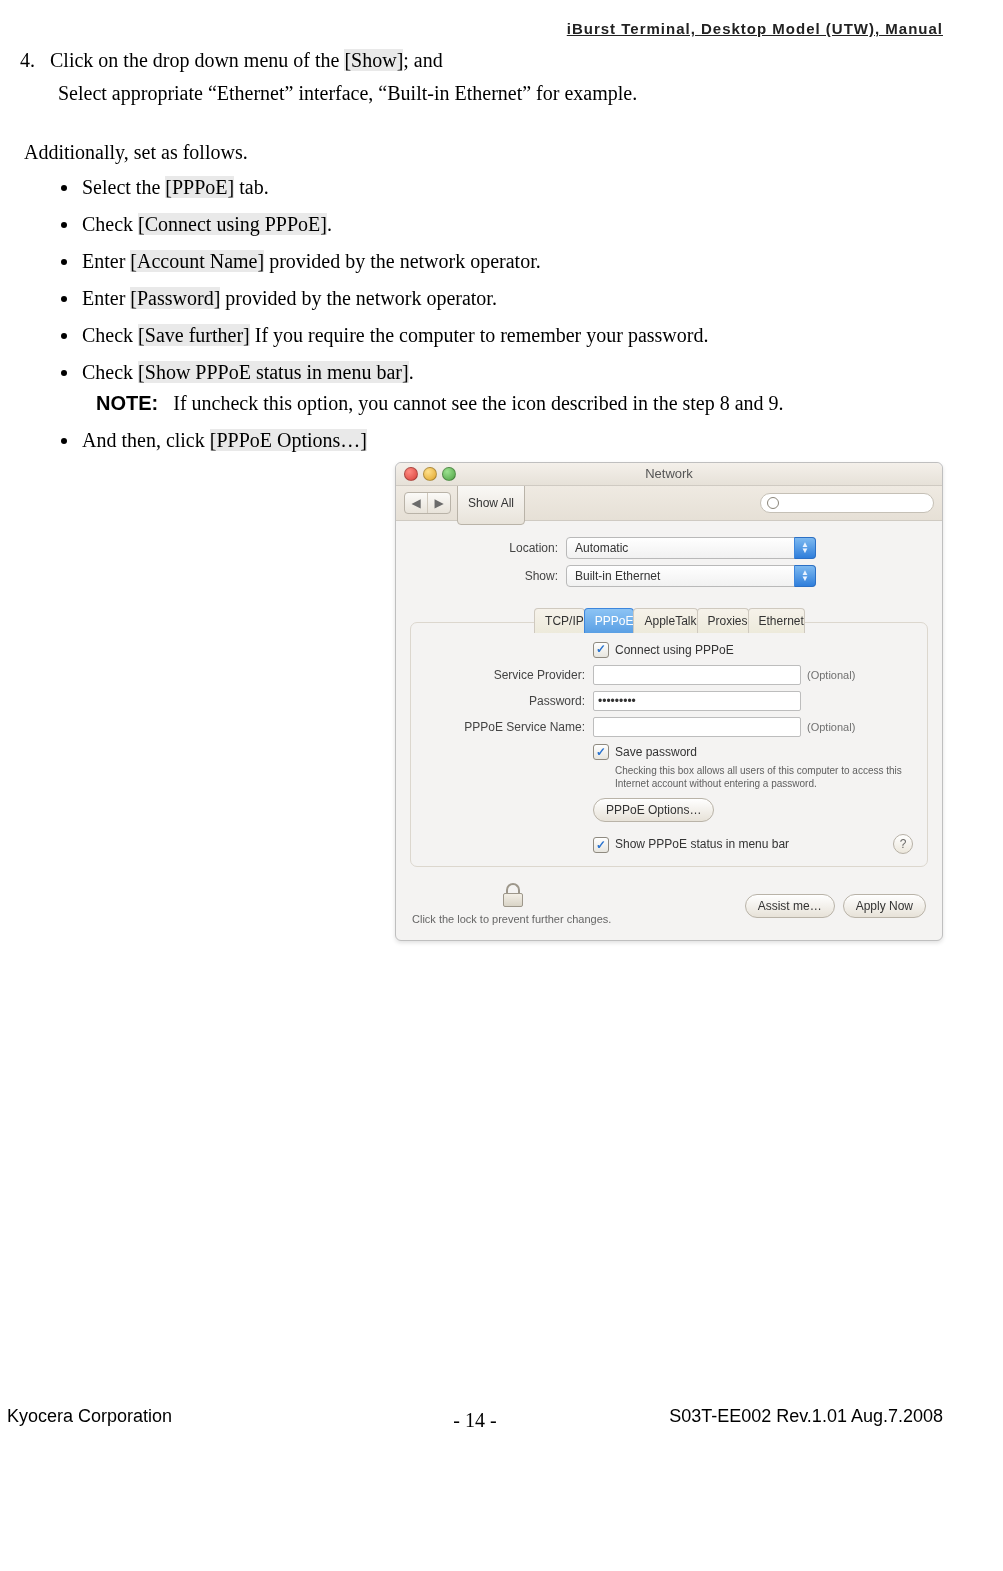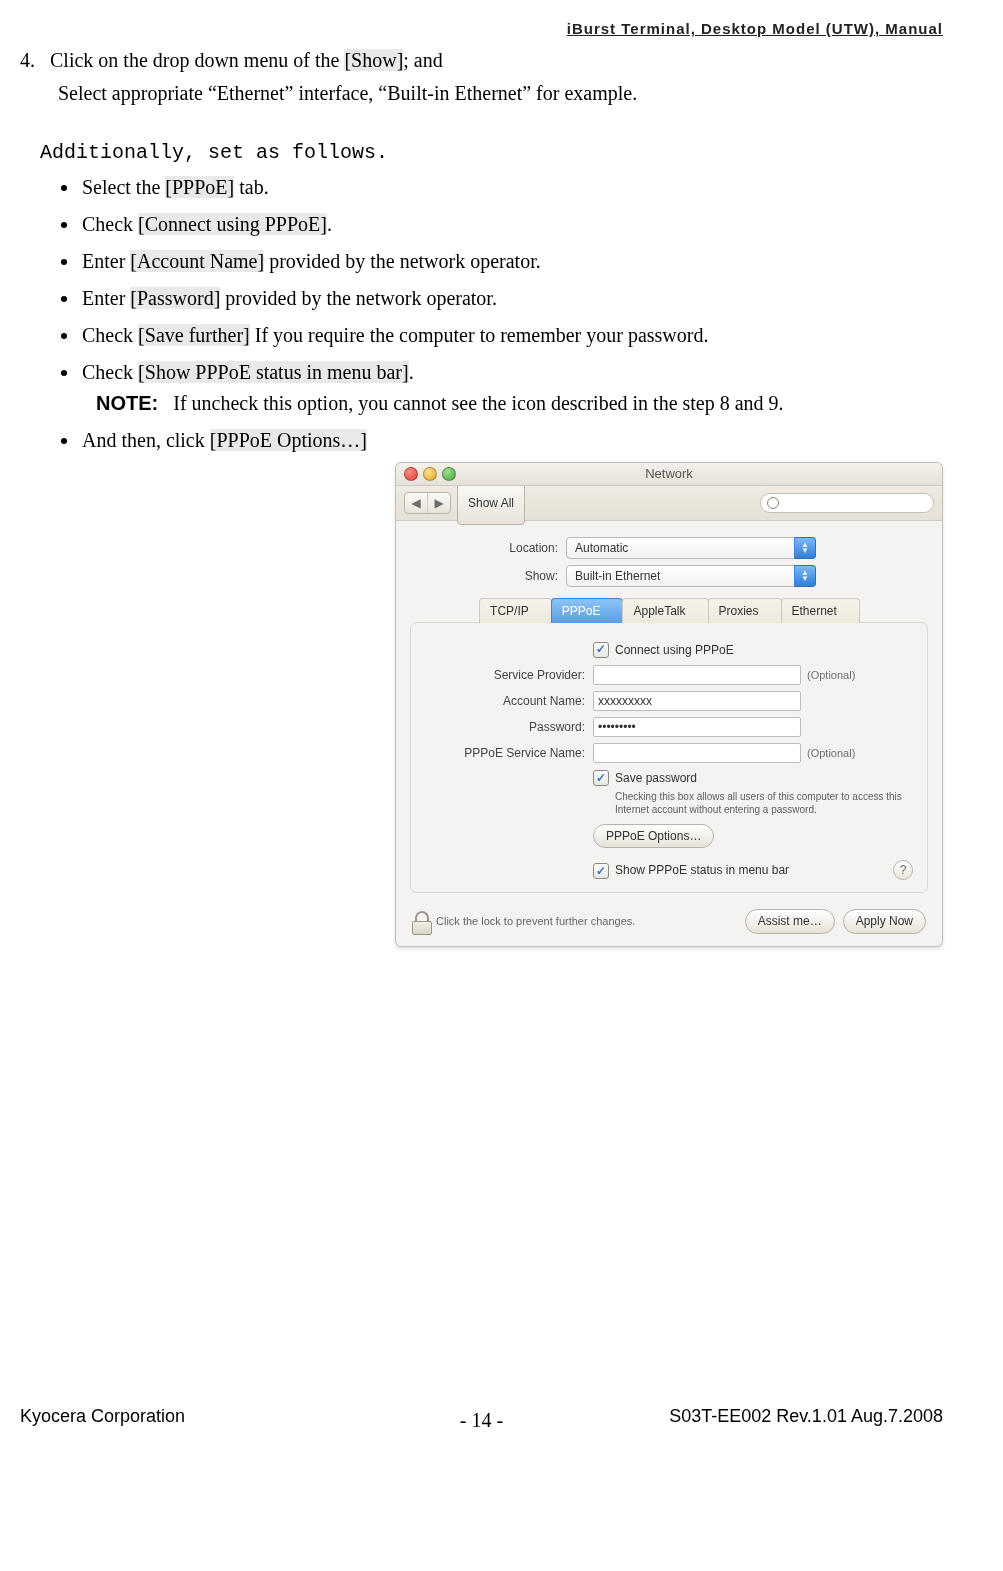--- a/index.html
+++ b/index.html
@@ -30,21 +30,21 @@
   .body-text {
     font-size: 20px;
     line-height: 1.55;
   }
   .num-line {
     display: flex;
     margin-bottom: 2px;
   }
   .num-label { width: 30px; flex-shrink: 0; }
   .sub-line { margin-left: 38px; }
-  .sub-line2 { margin-left: 20px; margin-top: 28px; font-family: Liberation Mono, monospace; }
+  .sub-line2 { margin-left: 4px; margin-top: 28px; }
   .bullets {
     list-style: disc;
     margin: 4px 0 0 60px;
     padding: 0;
   }
   .bullets > li { padding-left: 2px; margin-bottom: 6px; }
   .note { margin-left: 14px; }
   .note strong {
     font-family: Arial, Helvetica, sans-serif;
     font-weight: bold;
@@ -145,23 +145,23 @@
     color: #eaf3ff; font-size: 8px; line-height: 6px;
   }
   .tab-bar-wrap { margin: 10px 0 0 0; }
   .tab-bar {
     display: flex; justify-content: center; gap: 0;
     padding: 0; margin: 0;
   }
   .tab {
     border: 1px solid #cfc9bf; border-bottom: none;
     background: linear-gradient(#f6f2ea,#edeadb);
-    padding: 3px 22px 2px 10px; font-size: 12px; color: #333;
+    padding: 3px 0 2px 10px; font-size: 12px; color: #333;
     border-top-left-radius: 4px; border-top-right-radius: 4px;
-    margin-right: -1px; position: relative; top: 1px;
+    margin-right: -1px; position: relative; top: 11px;
   }
   .tab.selected {
     background: linear-gradient(#8cc3f4,#5a9fe4); color: #fff;
     border-color: #3d86dc;
   }
   .fieldset {
     border: 1px solid #dcd7ce; border-radius: 7px;
     padding: 14px 14px 12px 14px; margin-top: 0;
     background: #f4f3f2;
   }
@@ -193,36 +193,36 @@
   .help-btn {
     width: 18px; height: 18px; border-radius: 50%;
     border: 1px solid #b7b1a6; background: linear-gradient(#fff,#ece7dc);
     display: inline-flex; align-items: center; justify-content: center;
     color: #6b6a68; font-size: 12px;
   }
   .footer-bar {
     display: flex; align-items: center; justify-content: space-between;
     padding: 10px 2px 0 2px; margin-top: 6px;
   }
-  .lock { display: flex; align-items: center; gap: 6px; color: #666; font-size: 11px; }
+  .lock { display: flex; align-items: center; gap: 6px; color: #666; font-size: 11px; flex-direction: column; }
   .lock-icon {
     width: 18px; height: 22px; position: relative;
   }
   .lock-icon::before {
     content: ""; position: absolute; left: 3px; top: 0;
     width: 10px; height: 10px; border: 2px solid #9d978b; border-bottom: none;
     border-top-left-radius: 8px; border-top-right-radius: 8px;
   }
   .lock-icon::after {
     content: ""; position: absolute; left: 0; top: 10px;
     width: 18px; height: 12px; border: 1px solid #9d978b; border-radius: 2px;
     background: linear-gradient(#f3efe6,#d9d4c7);
   }
   .doc-footer {
-    position: absolute; bottom: 30px; left: 20px; right: 60px;
+    position: absolute; bottom: 30px; left: 7px; right: 60px;
     font-family: Arial, Helvetica, sans-serif; font-size: 18px;
   }
   .doc-footer .line1 {
     display: flex; justify-content: space-between; align-items: baseline;
   }
   .doc-footer .pagenum {
     text-align: center; font-family: "Times New Roman", Georgia, serif; font-size: 20px;
     margin-top: -18px;
   }
 </style>
@@ -311,24 +311,20 @@
                 <span class="aqua-chk checked"></span>
                 <span>Connect using PPPoE</span>
               </div>
 
               <div class="form-row">
                 <div class="form-label-inner">Service Provider:</div>
                 <input type="text" class="text-input" style="">
                 <span class="opt-note">(Optional)</span>
               </div>
 
-              <div class="form-row">
-                <div class="form-label-inner">Account Name:</div>
-                <input type="text" class="text-input" value="xxxxxxxxx" style="">
-              </div>
 
               <div class="form-row">
                 <div class="form-label-inner">Password:</div>
                 <input type="text" class="text-input" value="•••••••••" style="">
               </div>
 
               <div class="form-row">
                 <div class="form-label-inner">PPPoE Service Name:</div>
                 <input type="text" class="text-input" style="">
                 <span class="opt-note">(Optional)</span>

